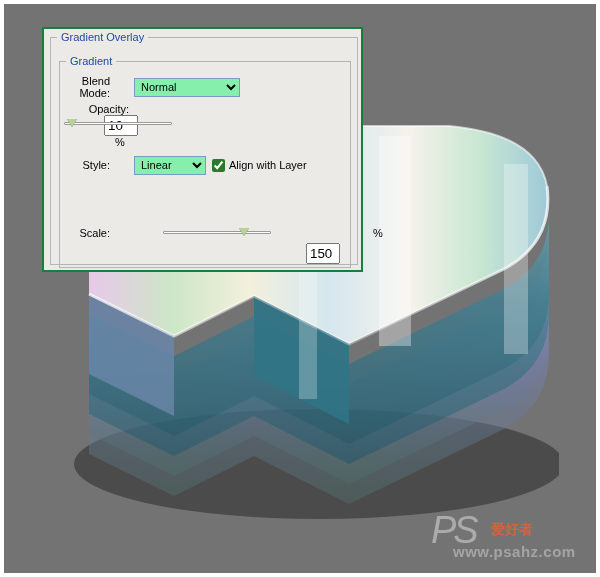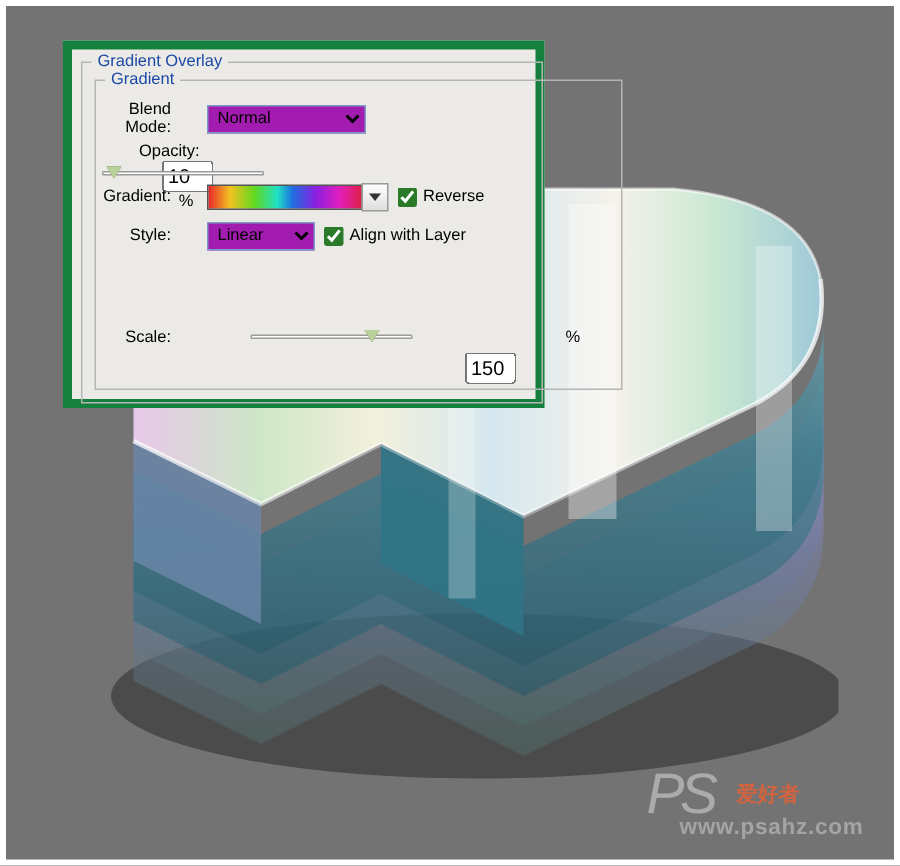--- a/index.html
+++ b/index.html
@@ -62,53 +62,53 @@
   }
 
   
   .panel {
     position: absolute;
     top: 27px;
     left: 42px;
     width: 321px;
     height: 245px;
     background: #eceae6;
-    border: 6px solid #15803d;
+    border: 2px solid #15803d;
   }
   fieldset {
     border: 1px solid #b5b5b5;
     margin: 0;
     padding: 0;
     position: absolute;
   }
   fieldset > legend {
     color: #1b49a6;
     font-size: 11px;
     padding: 0 4px;
     margin-left: 6px;
     background: #eceae6;
   }
   .fs-outer { top: 2px; left: 6px; width: 308px; height: 234px; }
-  .fs-inner { top: 0; left: 8px; width: 352px; height: 213px; }
+  .fs-inner { top: 12px; left: 8px; width: 292px; height: 213px; }
 
   .row {
     position: absolute;
     height: 20px;
     display: flex;
     align-items: center;
   }
   .lbl {
     width: 70px;
     text-align: right;
     padding-right: 24px;
   }
   select, input[type=text] {
     font: 11px Tahoma, Arial, sans-serif;
     border: 1px solid #7b9ac6;
-    background: #a21caf;
+    background: #86efac;
     height: 19px;
     padding: 1px 2px;
   }
   select.combo { width: 106px; }
   input.num { width: 34px; text-align: left; }
 
   .slider {
     position: relative;
     height: 18px;
     display: inline-block;
@@ -259,29 +259,20 @@
       <div class="row" style="top:36px; left:4px;flex-direction:column;">
         <span class="lbl">Opacity:</span>
         <span class="slider" style="width:108px;">
           <span class="track"></span>
           <span class="thumb" style="left:3px;"></span>
         </span>
         <input class="num" style="margin-left: 6px;" value="10">
         <span class="pct">%</span>
       </div>
 
-      <div class="row" style="top:62px; left:4px;">
-        <span class="lbl">Gradient:</span>
-        <span class="gradient-swatch"></span>
-        <span class="dropbtn" style="margin-left:-1px;">
-          <span class="caret"></span>
-        </span>
-        <input type="checkbox" checked="" style="">
-        <span class="ck-label">Reverse</span>
-      </div>
 
       <div class="row" style="top:88px; left:4px;">
         <span class="lbl">Style:</span>
         <select style="width:72px;">
           <option>Linear</option>
         </select>
         <input type="checkbox" checked="" style="">
         <span class="ck-label">Align with Layer</span>
       </div>
 

